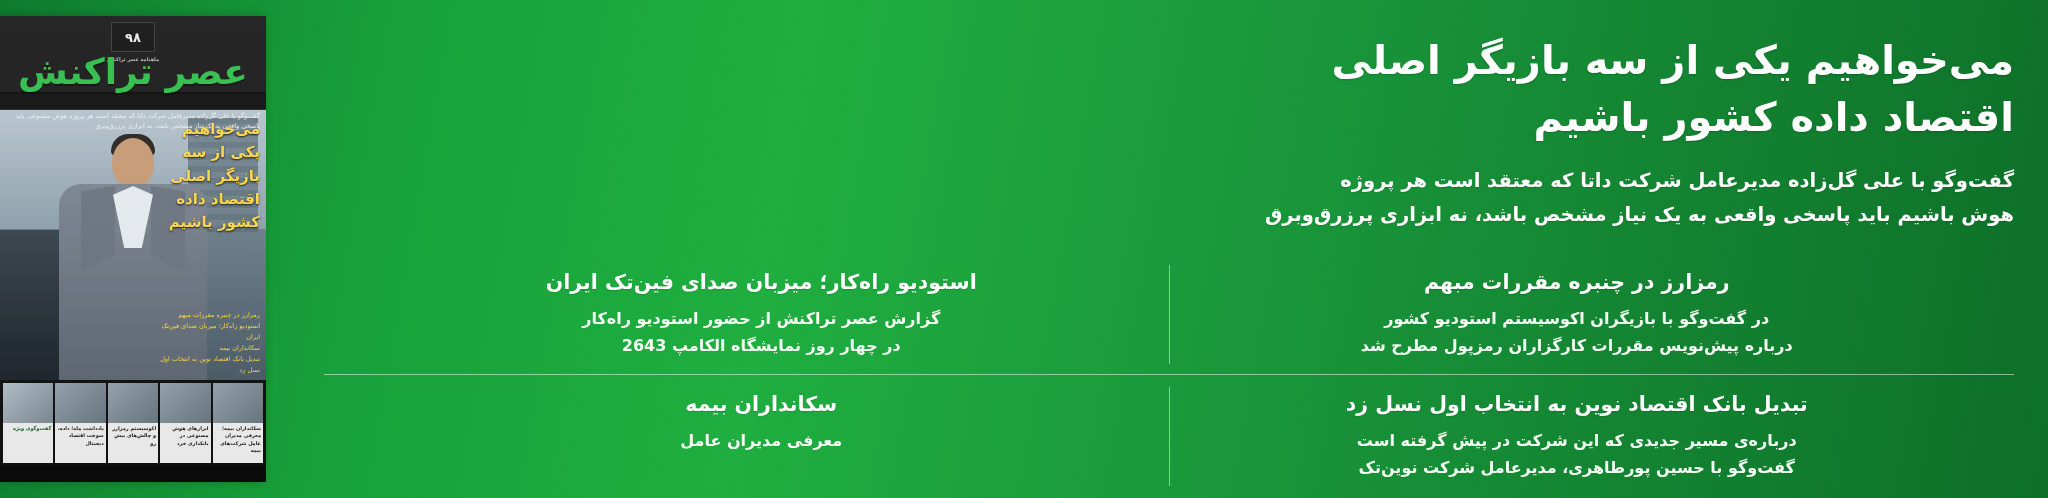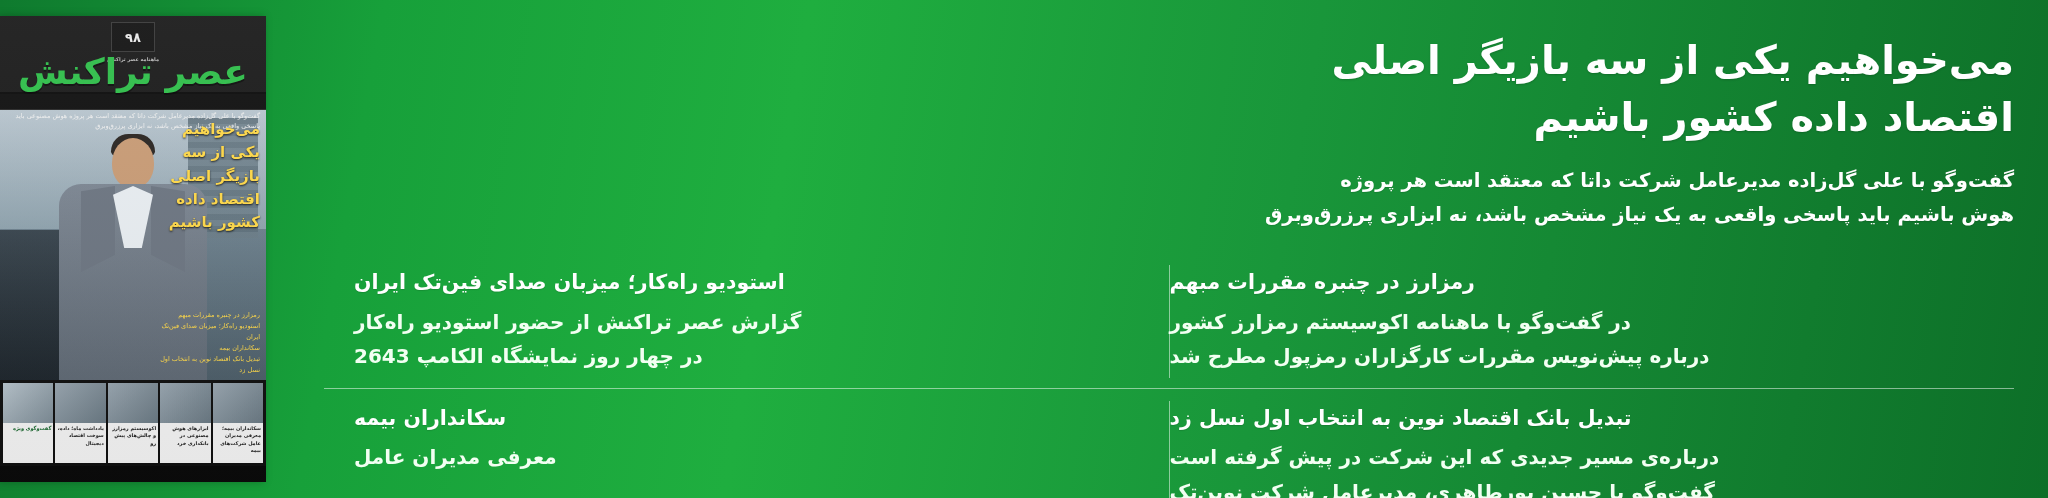--- a/index.html
+++ b/index.html
@@ -75,34 +75,34 @@
     flex-direction: column;
     justify-content: flex-start;
   }
   .vrule {
     background: rgba(255,255,255,0.5);
     width: 1px;
     margin: 12px 0 6px 0;
   }
   .teaser {
     padding: 14px 26px 10px 26px;
-    text-align: left;
+    text-align: center;
   }
   .teaser.pad-r { padding-right: 0; padding-left: 30px; }
   .teaser.pad-l { padding-left: 0; padding-right: 30px; }
 
   .teaser h3 {
     font-size: 20.5px;
     font-weight: bold;
     line-height: 1.5;
     margin-bottom: 7px;
     text-shadow: 0 1px 1px rgba(0,0,0,0.12);
   }
   .teaser p {
-    font-size: 20px;
+    font-size: 16px;
     line-height: 1.72;
     font-weight: bold;
     color: #f2fff2;
   }
   .hrule-mid {
     grid-column: 1 / -1;
     height: 1px;
     background: rgba(255,255,255,0.5);
     margin: 4px 0 0 0;
   }
@@ -337,21 +337,21 @@
       <div>هوش باشیم باید پاسخی واقعی به یک نیاز مشخص باشد، نه ابزاری پرزرق‌وبرق</div>
     </div>
 
     <div class="rule"></div>
 
     <div class="teasers">
 
       <div class="tcol">
         <div class="teaser pad-l">
           <h3>رمزارز در چنبره مقررات مبهم</h3>
-          <p>در گفت‌وگو با ماهنامه اکوسیستم رمزارز کشور</p>
+          <p>در گفت‌وگو با بازیگران اکوسیستم استودیو کشور</p>
           <p>درباره پیش‌نویس مقررات کارگزاران رمزپول مطرح شد</p>
         </div>
       </div>
 
       <div class="vrule"></div>
 
       <div class="tcol">
         <div class="teaser pad-r">
           <h3>استودیو راه‌کار؛ میزبان صدای فین‌تک ایران</h3>
           <p>گزارش عصر تراکنش از حضور استودیو راه‌کار</p>

